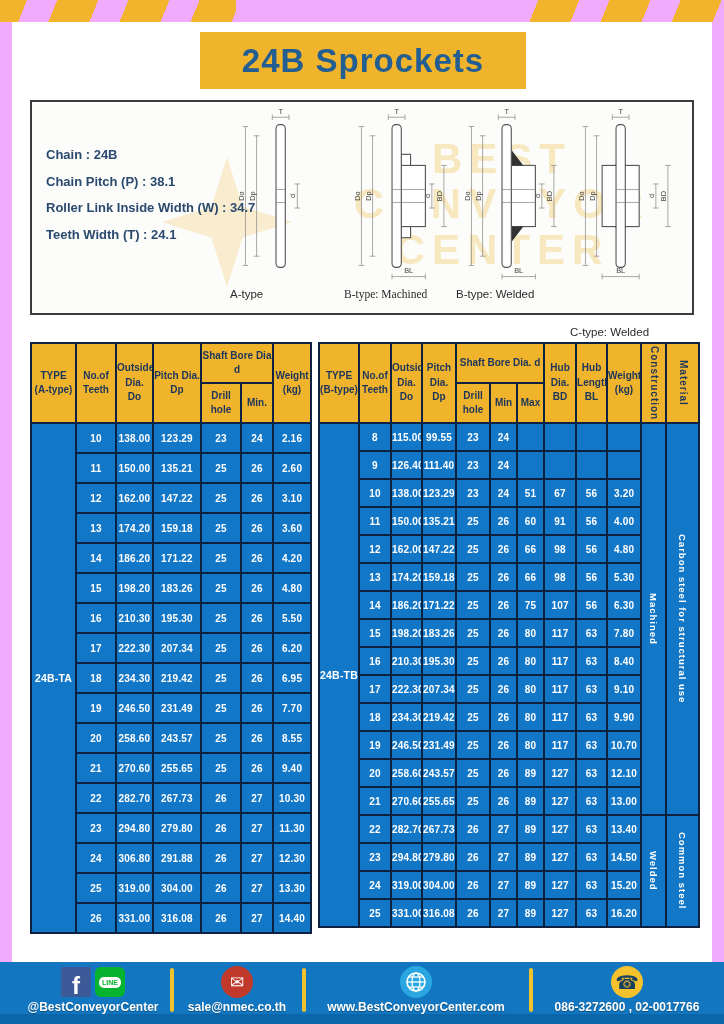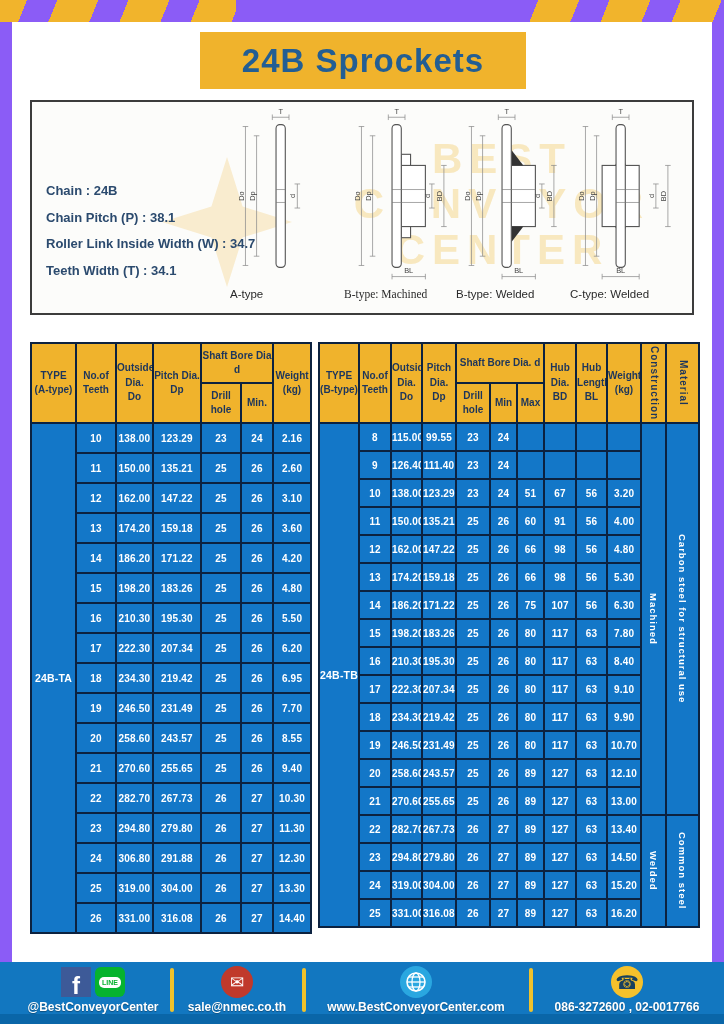--- a/index.html
+++ b/index.html
@@ -1,29 +1,29 @@
 <!DOCTYPE html>
 <html><head>
 <meta charset="utf-8">
 <style>
   html,body{margin:0;padding:0;background:#e8e8e8;}
-  .page{position:relative;width:724px;height:1024px;background:#8b5cf6;overflow:hidden;
+  .page{position:relative;width:724px;height:1024px;background:#f0abfc;overflow:hidden;
         font-family:"Liberation Sans",sans-serif;}
   .content{position:absolute;left:12px;top:22px;width:700px;height:940px;background:#ffffff;}
   .stripes-left{position:absolute;left:-14px;top:0;width:250px;height:22px;
         background:repeating-linear-gradient(112deg,#f1b42c 0 38px,transparent 38px 66px);}
   .stripes-right{position:absolute;right:-14px;top:0;width:230px;height:22px;
         background:repeating-linear-gradient(112deg,transparent 0 28px,#f1b42c 28px 66px);}
   .title-banner{position:absolute;left:200px;top:32px;width:326px;height:57px;background:#f0b32c;
         display:flex;align-items:center;justify-content:center;}
   .title-banner .t{font-size:33px;font-weight:bold;color:#235e93;letter-spacing:1px;}
   .diagram-panel{position:absolute;left:30px;top:100px;width:664px;height:215px;background:#fcfcfa;
         border:2px solid #3c3c3c;box-sizing:border-box;}
   .specs{position:absolute;left:14px;top:40px;font-size:13px;font-weight:bold;color:#2b4a6e;
-        line-height:2.05;z-index:2;margin-top:36px;}
+        line-height:2.05;z-index:2;}
   .wm{position:absolute;left:280px;top:34px;width:380px;text-align:center;z-index:0;
         color:rgba(240,184,56,0.30);font-weight:bold;font-size:42px;letter-spacing:7px;line-height:1.08;}
   .wm-logo{position:absolute;left:130px;top:55px;width:130px;height:130px;z-index:0;
         background:rgba(240,184,56,0.22);
         clip-path:polygon(50% 0%,62% 38%,100% 50%,62% 62%,50% 100%,38% 62%,0% 50%,38% 38%);}
   .sprk{position:absolute;top:6px;height:176px;z-index:1;}
   .diag-label{position:absolute;top:186px;width:130px;text-align:left;font-size:11.5px;color:#2a2a2a;z-index:1;}
   .part{fill:#ffffff;stroke:#555;stroke-width:1.2;}
   .weld{fill:#333;}
   .dim{stroke:#8a8a8a;stroke-width:0.8;}
@@ -75,21 +75,21 @@
     <div class="wm-logo"></div>
     <div class="wm">
       <div>BEST</div>
       <div>CONVEYOR</div>
       <div>CENTER</div>
     </div>
     <div class="specs">
       <div>Chain : 24B</div>
       <div>Chain Pitch (P) : 38.1</div>
       <div>Roller Link Inside Width (W) : 34.7</div>
-      <div>Teeth Width (T) : 34.1</div>
+      <div>Teeth Width (T) : 24.1</div>
     </div>
     <div id="sprk-0" class="sprk" style="left:202px;"><svg width="110" height="176" viewBox="0 0 110 190">
           <line x1="8" y1="20" x2="8" y2="170" class="dim"></line>
           <line x1="5" y1="20" x2="11" y2="20" class="dim"></line>
           <line x1="5" y1="170" x2="11" y2="170" class="dim"></line>
           <text class="dlab" text-anchor="middle" transform="rotate(-90 6 95)" x="6" y="95">Do</text>
           <line x1="20" y1="30" x2="20" y2="160" class="dim"></line>
           <line x1="17" y1="30" x2="23" y2="30" class="dim"></line>
           <line x1="17" y1="160" x2="23" y2="160" class="dim"></line>
           <text class="dlab" text-anchor="middle" transform="rotate(-90 18 95)" x="18" y="95">Dp</text>
@@ -197,21 +197,21 @@
           <line x1="94" y1="128" x2="100" y2="128" class="dim"></line>
           <text class="dlab" text-anchor="middle" transform="rotate(-90 95 95)" x="95" y="95">BD</text>
           <line x1="26" y1="182" x2="66" y2="182" class="dim"></line>
           <line x1="26" y1="179" x2="26" y2="185" class="dim"></line>
           <line x1="66" y1="179" x2="66" y2="185" class="dim"></line>
           <text class="dlab" text-anchor="middle" x="46" y="178">BL</text>
         </svg></div>
     <div class="diag-label" style="left:198px;">A-type</div>
     <div class="diag-label" style="left:312px;font-family:Liberation Serif, serif;">B-type: Machined</div>
     <div class="diag-label" style="left:424px;">B-type: Welded</div>
-    <div class="diag-label" style="left:538px;">C-type: Welded</div>
+    <div class="diag-label" style="left:538px;margin-top:38px;">C-type: Welded</div>
   </div>
 
   <div id="left-table-mount" class="tbl-wrap" style="left:30px;top:342px;">
       <table class="lt" style="width:280px;">
         <colgroup>
           <col style="width:45px">
           <col style="width:40px">
           <col style="width:37px">
           <col style="width:48px">
           <col style="width:40px">

